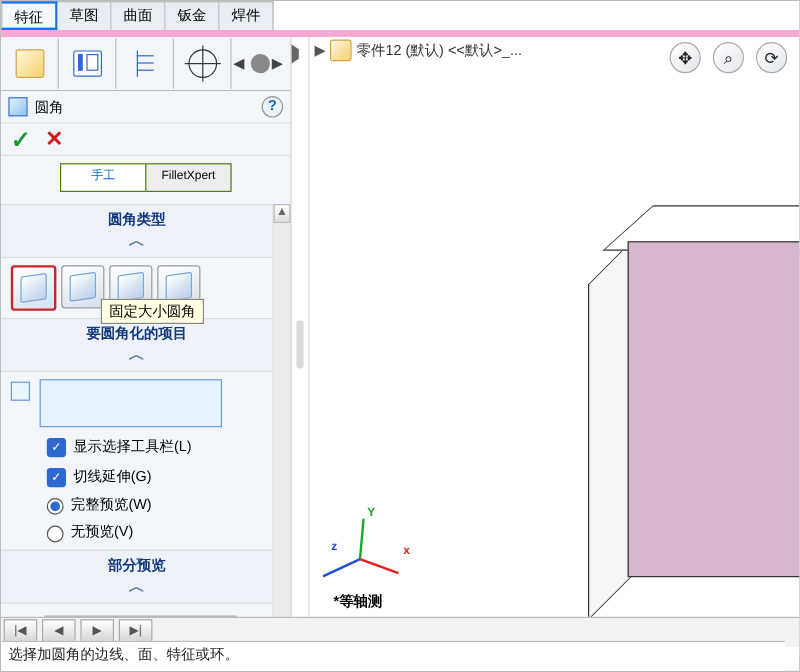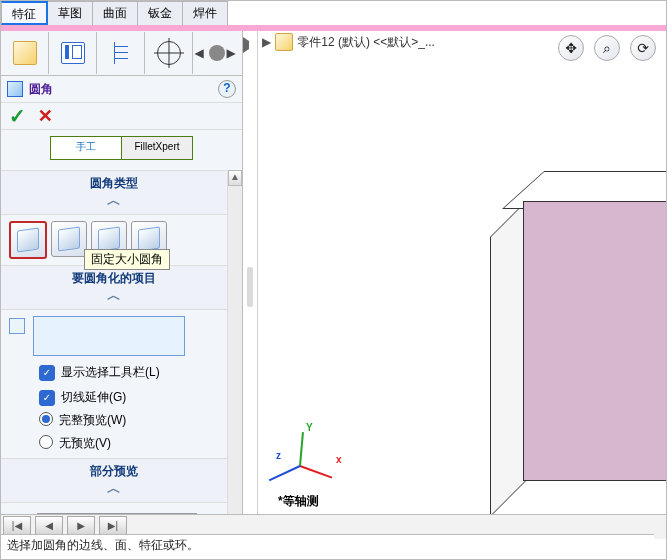--- a/index.html
+++ b/index.html
@@ -179,21 +179,21 @@
     margin-left:28px;
   }
   .tiny-cube-icon {
     display:inline-block; width:14px; height:14px;
     border:1px solid #6d9bdc; background:#e9f4fb;
     vertical-align:top; margin-top:2px;
   }
   .checkbox-row { display:flex; align-items:center; gap:6px; margin:8px 0 0 30px; }
   .cb { width:14px;height:14px;border:1px solid #2d69d0;border-radius:3px;background:#2d69d0;
         display:flex;align-items:center;justify-content:center;color:#fff;font-size:10px;}
-  .radio-row { display:flex; align-items:flex-start; gap:6px; margin:6px 0 0 30px; }
+  .radio-row { display:flex; align-items:flex-end; gap:6px; margin:6px 0 0 30px; }
   .radio {
     width:12px;height:12px;border:1px solid #555;border-radius:50%;background:#fff;
     display:inline-block; position:relative;
   }
   .radio.sel:after { content:""; position:absolute; left:2px; top:2px; width:8px;height:8px;border-radius:50%; background:#2d69d0;}
   .params-row { display:flex; align-items:center; gap:4px; margin:4px 0 0 28px;}
   .select-box {
     width:150px;height:22px;border:1px solid #999;background:#fff;
     display:flex;align-items:center;justify-content:space-between;
     padding:0 4px;
@@ -315,21 +315,21 @@
           </div>
         <span class="round-gray"></span>
         <div class="slot-arrow">
             <span>▶</span>
           </div>
       </div>
 
       <div class="feature-header">
         <div class="left">
           <span class="small-cube"></span>
-          <span style="font-weight:bold;color:#4c1d95">圆角</span>
+          <span style="font-weight:normal;color:#000000">圆角</span>
         </div>
         <span class="help-icon">?</span>
       </div>
 
       <div class="confirm-row">
         <span class="check-g">✓</span>
         <span class="x-r">✕</span>
       </div>
 
       <div class="mode-row">

